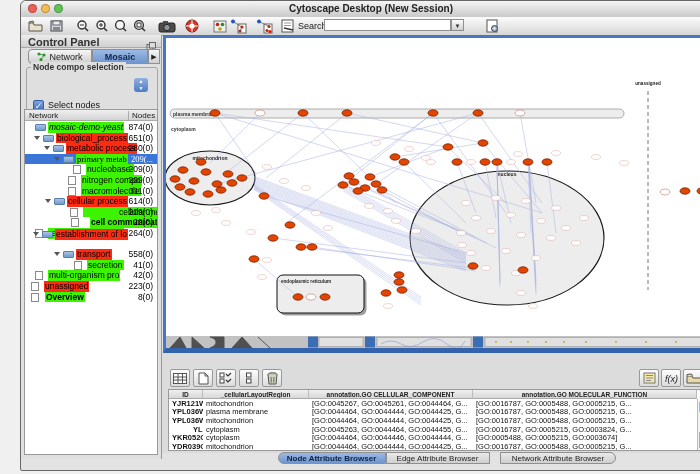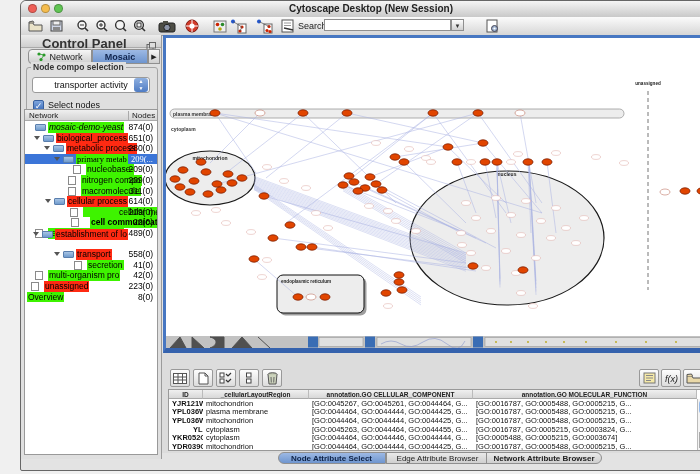--- a/index.html
+++ b/index.html
@@ -15,21 +15,21 @@
   #toolbar{left:0;top:16px;width:700px;height:18px;background:linear-gradient(#fbfbfb,#d6d6d6);
            border-bottom:1px solid #9a9a9a;}
   .tbtn{top:1px;height:16px;display:flex;align-items:center;justify-content:center;}
   #search-label{top:4px;font-size:9px;color:#222;}
   #search-input{top:2px;height:12px;background:#fff;border:1px solid #8f8f8f;font-size:9px;padding:0 2px;box-sizing:border-box;}
   #search-drop{top:2px;width:13px;height:12px;background:linear-gradient(#fdfdfd,#d0d0d0);
                border:1px solid #8f8f8f;font-size:6px;text-align:center;line-height:12px;color:#333;box-sizing:border-box;}
   
   #control-panel{left:0;top:34px;width:141px;height:424px;background:#dfdfdf;border-right:1px solid #9b9b9b;box-sizing:border-box;}
   #cp-header{left:0;top:0;width:100%;height:13px;background:linear-gradient(#ececec,#cfcfcf);
-             border-bottom:1px solid #aaa;font-size:13px;font-weight:bold;color:#333;padding:1px 0 0 21px;box-sizing:border-box;}
+             border-bottom:1px solid #aaa;font-size:11px;font-weight:bold;color:#333;padding:1px 0 0 7px;box-sizing:border-box;}
   .tab{top:14px;height:15px;font-size:9px;color:#222;display:flex;align-items:center;justify-content:center;
        border:1px solid #8f8f8f;box-sizing:border-box;background:linear-gradient(#f6f6f6,#cfcfcf);}
   .tab.sel{background:linear-gradient(#9db9e4,#6e95cf);font-weight:bold;color:#10244d;}
   #tab-arrow{top:14px;left:127px;width:12px;height:15px;font-size:7px;}
   .groupbox{left:5px;top:32px;width:130px;height:44px;border:1px solid #a5a5a5;border-radius:3px;}
   #group-label{left:10px;top:27px;font-size:8.5px;color:#333;background:#dfdfdf;padding:0 2px;font-weight:bold;}
   #combo{left:11px;top:42px;width:118px;height:16px;background:#fff;border:1px solid #9a9a9a;border-radius:3px;
          font-size:9px;color:#111;display:flex;align-items:center;justify-content:center;box-sizing:border-box;}
   #combo-stepper{left:113px;top:43px;width:14px;height:14px;background:linear-gradient(#8fb0e0,#4f7cc4);
                  border-radius:3px;color:#fff;font-size:5px;line-height:7px;text-align:center;}
@@ -213,23 +213,20 @@
           <line x1="7" y1="3" x2="4" y2="7.5" stroke="#2a9a2a" stroke-width=".8"></line>
         </svg>
       <span>Network</span>
       </div>
     <div class="abs tab sel" style="left:71px;width:56px">
       <span>Mosaic</span>
       </div>
     <div class="abs tab" id="tab-arrow">▶</div>
     <div class="abs groupbox"></div>
     <div class="abs" id="group-label">Node compo selection</div>
-    <div class="abs" id="combo">
-      <span>transporter activity</span>
-      </div>
     <div class="abs" id="combo-stepper">▲<br>▼</div>
     <div class="abs" id="select-nodes-row">
       <div id="select-nodes-box">✓</div>
       <span id="select-nodes-label">Select nodes</span>
     </div>
     <div class="abs" id="treebox">
       <div class="abs" id="tree-header">
         <span class="abs" style="left:4px;top:1px">Network</span>
         <span class="abs" style="left:103px;top:1px;border-left:1px solid #aaa;padding-left:3px">Nodes</span>
       </div>
@@ -284,21 +281,21 @@
             <span class="cnt">209(0)</span>
           </div>
           <div class="trow" style="top: 107.4px;">
             <span class="ico-doc" style="left: 46px;"></span>
             <span class="tlab bg-green" style="left: 65px; font-weight: bold;">cell communicat</span>
             <span class="cnt">22(0)</span>
           </div>
           <div class="trow" style="top: 118px;">
             <span class="ico-doc" style="left: 10px;"></span>
             <span class="tlab bg-green" style="left: 23px;">response to stimulu</span>
-            <span class="cnt">489(0)</span>
+            <span class="cnt">264(0)</span>
           </div>
           <div class="trow" style="top: 119px; padding-left: 42px;">
             <span class="tri" style="left: 8px;"></span>
             <span class="ico-folder" style="left: 17px;"></span>
             <span class="tlab bg-red" style="left: 30px;">establishment of lo</span>
             <span class="cnt">558(0)</span>
           </div>
           <div class="trow" style="top: 139.2px;">
             <span class="tri" style="left: 29px;"></span>
             <span class="ico-folder" style="left: 38px;"></span>
@@ -315,21 +312,21 @@
             <span class="tlab bg-green" style="left: 23px;">multi-organism pro</span>
             <span class="cnt">42(0)</span>
           </div>
           <div class="trow" style="top: 171px;">
             <span class="ico-doc" style="left: 6px;"></span>
             <span class="tlab bg-red" style="left: 19px;">unassigned</span>
             <span class="cnt">223(0)</span>
           </div>
           <div class="trow" style="top: 181.6px;">
             <span class="ico-doc" style="left: 6px;"></span>
-            <span class="tlab bg-green" style="left: 2px;">Overview</span>
+            <span class="tlab bg-green" style="left: 20px; font-weight: bold;">Overview</span>
             <span class="cnt">8(0)</span>
           </div>
         </div>
     </div>
   </div>
 
   <div class="abs" id="net-frame">
     <svg id="net-svg" width="552" height="295" viewBox="0 0 552 295">
         <rect x="0" y="0" width="552" height="295" fill="#ffffff"></rect>
         <rect x="4" y="56" width="454" height="9" rx="4.5" fill="#ededed" stroke="#9a9a9a" stroke-width="0.8"></rect>
@@ -648,18 +645,18 @@
         </div>
       <div class="abs" id="dp-scroll">
         <div class="abs" id="dp-thumb"></div>
         <div class="abs dp-arrow" style="top:33px">▲</div>
         <div class="abs dp-arrow" style="top:41px">▼</div>
       </div>
     </div>
   </div>
 
   <div class="abs" id="bottom-tabs" style="left:141px;top:451px;width:559px;height:12px">
-      <div class="btab abs sel" style="left: 115.5px; width: 108px; border-radius: 6px 0px 0px 6px;">Node Attribute Select</div>
+      <div class="btab abs sel" style="left: 115.5px; width: 108px; border-radius: 6px 0px 0px 6px;">Node Attribute Browser</div>
       <div class="btab abs" style="left: 223.5px; width: 104px;">Edge Attribute Browser</div>
-      <div class="btab abs" style="left: 324px; width: 116px; border-radius: 0px 6px 6px 0px; font-weight: bold;">Network Attribute Browser</div>
+      <div class="btab abs" style="left: 338px; width: 116px; border-radius: 0px 6px 6px 0px;">Network Attribute Browser</div>
     </div>
 
 </div>
 
 </body></html>

